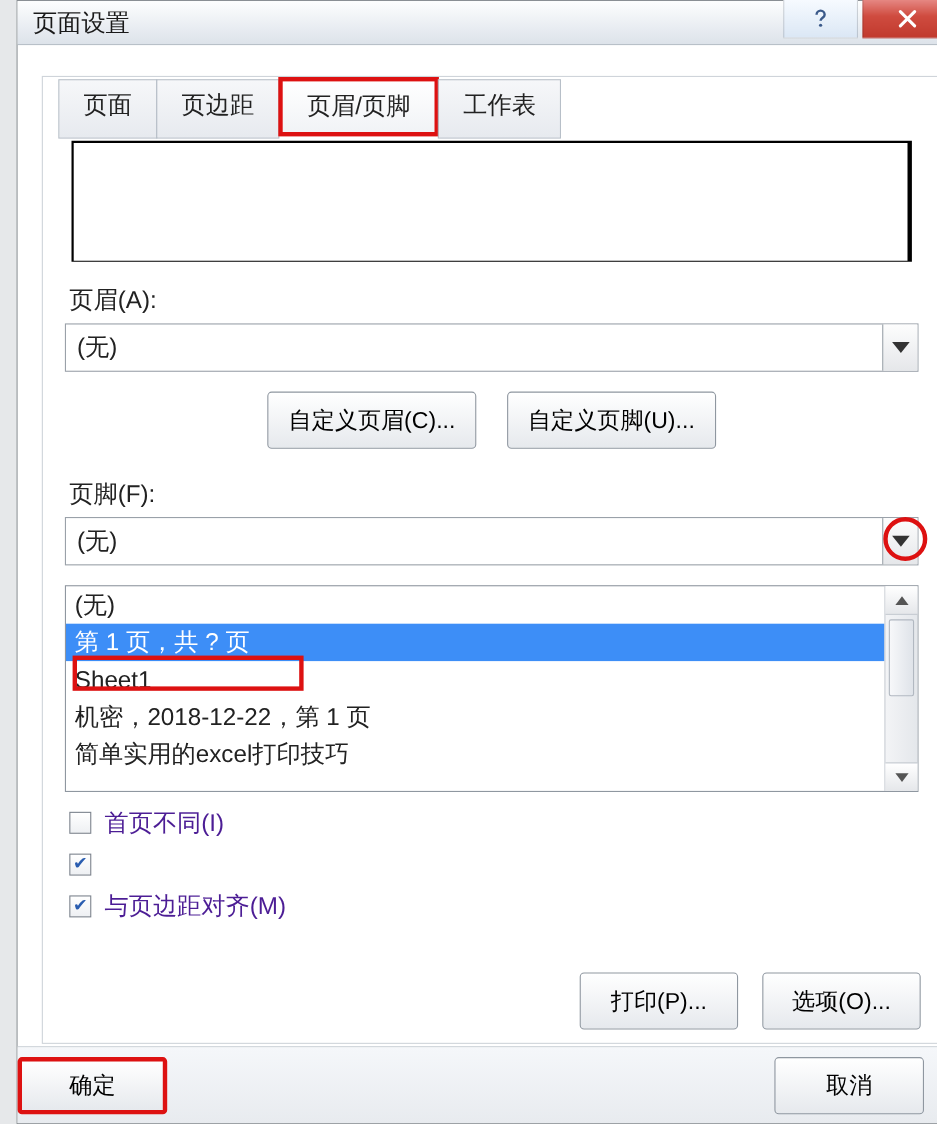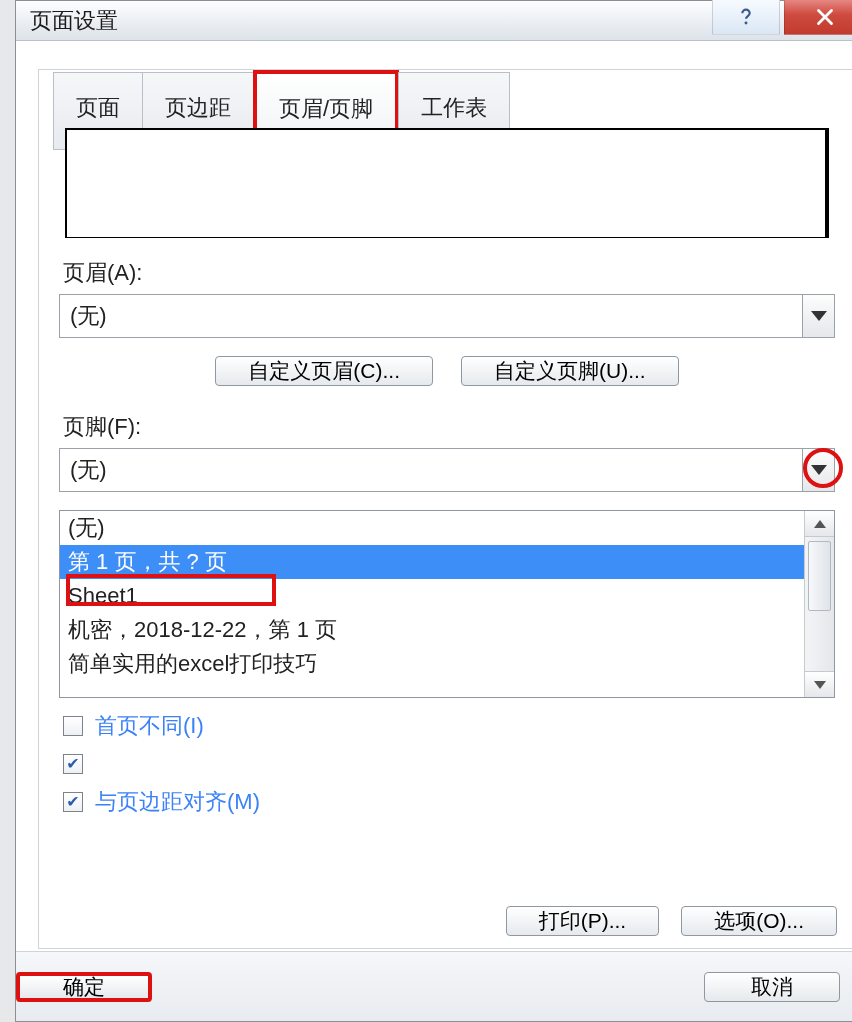--- a/index.html
+++ b/index.html
@@ -8,44 +8,44 @@
   .titlebar { height:40px; display:flex; align-items:center; justify-content:space-between; background:linear-gradient(#fdfefe,#e9edf2 60%,#dde3ea); border-bottom:1px solid #b8c0c8; padding-left:14px; }
   .title-text { font-size:22px; color:#1a1a1a; }
   .tb-btns { display:flex; height:100%; align-items:flex-start; }
   .tb-btn { width:68px; height:36px; margin-top:-2px; display:flex; align-items:center; justify-content:center; border:1px solid rgba(0,0,0,.15); border-top:none; }
   .tb-help { background:linear-gradient(#f7fbff,#dbe7f5); }
   .tb-help svg { width:22px; height:22px; }
   .tb-close { width:82px; background:linear-gradient(#e78b87,#cf4b3f 45%,#c13a2e); margin-left:4px; }
   .tb-close svg { width:26px; height:26px; }
   .client { position:absolute; left:22px; top:68px; right:10px; bottom:72px; border:1px solid #cfd4da; background:#fff; }
   .tabs { position:absolute; top:-4px; left:14px; display:flex; }
-  .tab { padding:20px 22px; font-size:22px; color:#222; background:linear-gradient(#fff,#f1f3f6); border:1px solid #b7bfc8; border-bottom:1px solid #fff; margin-right:-1px; position:relative; top:4px; }
+  .tab { padding:8px 22px; font-size:22px; color:#222; background:linear-gradient(#fff,#f1f3f6); border:1px solid #b7bfc8; border-bottom:1px solid #fff; margin-right:-1px; position:relative; top:4px; }
   .tab.inactive { background:linear-gradient(#f6f7f9,#e7eaef); top:6px; border-bottom:1px solid #b7bfc8; }
   .tab.sel-red { border:4px solid #d11; border-bottom:4px solid #d11; }
   .tabbody { position:absolute; left:0; right:0; top:48px; bottom:0; padding:10px 20px 18px 20px; }
   .preview-box { height:110px; border:2px solid #000; border-right:4px solid #000; border-bottom:1px solid #000; margin:0 6px 20px 6px; background:#fff; }
   .lbl { font-size:22px; color:#222; margin:2px 4px; }
   .combo { display:flex; align-items:stretch; border:1px solid #9aa1a9; height:44px; background:#fff; margin:6px 0 18px 0; }
   .combo-text { flex:1; padding:6px 10px; font-size:22px; color:#222; display:flex; align-items:center; }
   .combo-btn { width:32px; border-left:1px solid #9aa1a9; background:linear-gradient(#fdfdfd,#e5e7ea); display:flex; align-items:center; justify-content:center; }
   .tri { width:0; height:0; border-left:8px solid transparent; border-right:8px solid transparent; border-top:10px solid #333; }
   .btnrow { display:flex; justify-content:center; gap:28px; margin:8px 0 26px 0; }
-  .btn { min-width:182px; height:30px; padding:0 32px; border:1px solid #8f97a0; background:linear-gradient(#fff,#e6e9ed); font-size:21px; display:flex; align-items:center; justify-content:center; border-radius:4px; }
+  .btn { min-width:182px; height:52px; padding:0 18px; border:1px solid #8f97a0; background:linear-gradient(#fff,#e6e9ed); font-size:21px; display:flex; align-items:center; justify-content:center; border-radius:4px; }
   .footer-combo-wrap { position:relative; }
   .circle { position:absolute; right:-8px; top:0px; width:40px; height:40px; border:4px solid #d11; border-radius:50%; pointer-events:none; }
   .dropdown { border:1px solid #8f97a0; background:#fff; margin-top:0; position:relative; }
   .drop-inner { margin-right:30px; }
   .drop-item { font-size:22px; padding:2px 8px; color:#222; line-height:30px; }
   .drop-item.selected { background:#3d8ef7; color:#fff; }
   .sel-mark { position:absolute; left:6px; top:63px; width:210px; height:32px; border:4px solid #d11; pointer-events:none; }
   .scroll { position:absolute; right:0; top:0; bottom:0; width:30px; background:linear-gradient(to right,#f3f4f6,#e4e7eb); border-left:1px solid #c5cad1; }
   .sc-btn { height:26px; display:flex; align-items:center; justify-content:center; border-bottom:1px solid #c5cad1; background:linear-gradient(#fff,#e5e7ea); }
   .sc-btn.bottom { position:absolute; bottom:0; left:0; right:0; border-top:1px solid #c5cad1; border-bottom:none; }
   .thumb { position:absolute; left:3px; right:3px; top:30px; height:70px; border:1px solid #b1b8c1; background:linear-gradient(to right,#f7f8fa,#dfe3e9); border-radius:2px; }
-  .chk-row { display:flex; align-items:center; gap:12px; margin:13px 4px; font-size:22px; color:#3b82f6; }
+  .chk-row { display:flex; align-items:center; gap:12px; margin:13px 4px; font-size:22px; color:#4c1d95; }
   .chk { width:20px; height:20px; border:1px solid #7c838d; background:linear-gradient(#fff,#eef0f3); display:flex; align-items:center; justify-content:center; }
   .chk.checked::after { content:"✔"; color:#2a5db0; font-size:16px; line-height:1; }
   .bottom-btns { position:absolute; right:18px; bottom:12px; display:flex; gap:22px; }
   .dlg-footer { position:absolute; left:0; right:0; bottom:0; height:70px; background:linear-gradient(#f5f7fa,#e8ebef); border-top:1px solid #cfd4da; display:flex; align-items:center; justify-content:space-between; gap:24px; padding-right:26px; }
   .ok-btn { border:4px solid #d11; }
 </style>
 </head>
 <body>
 
 <div class="window">

